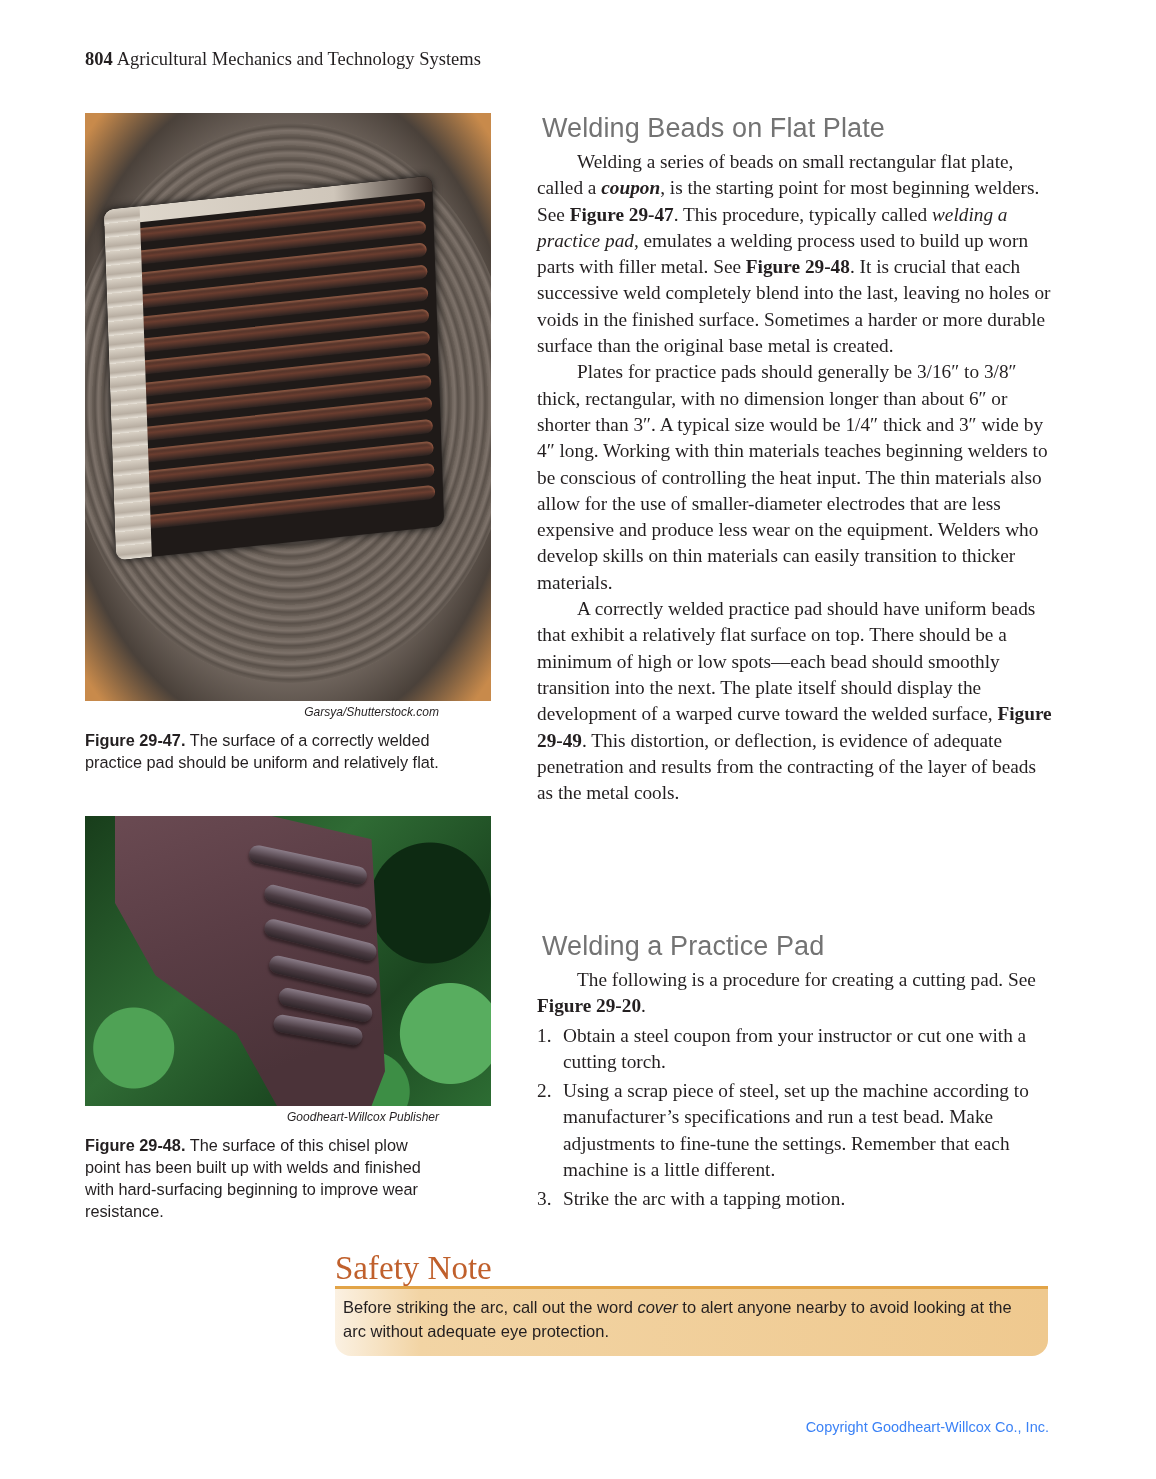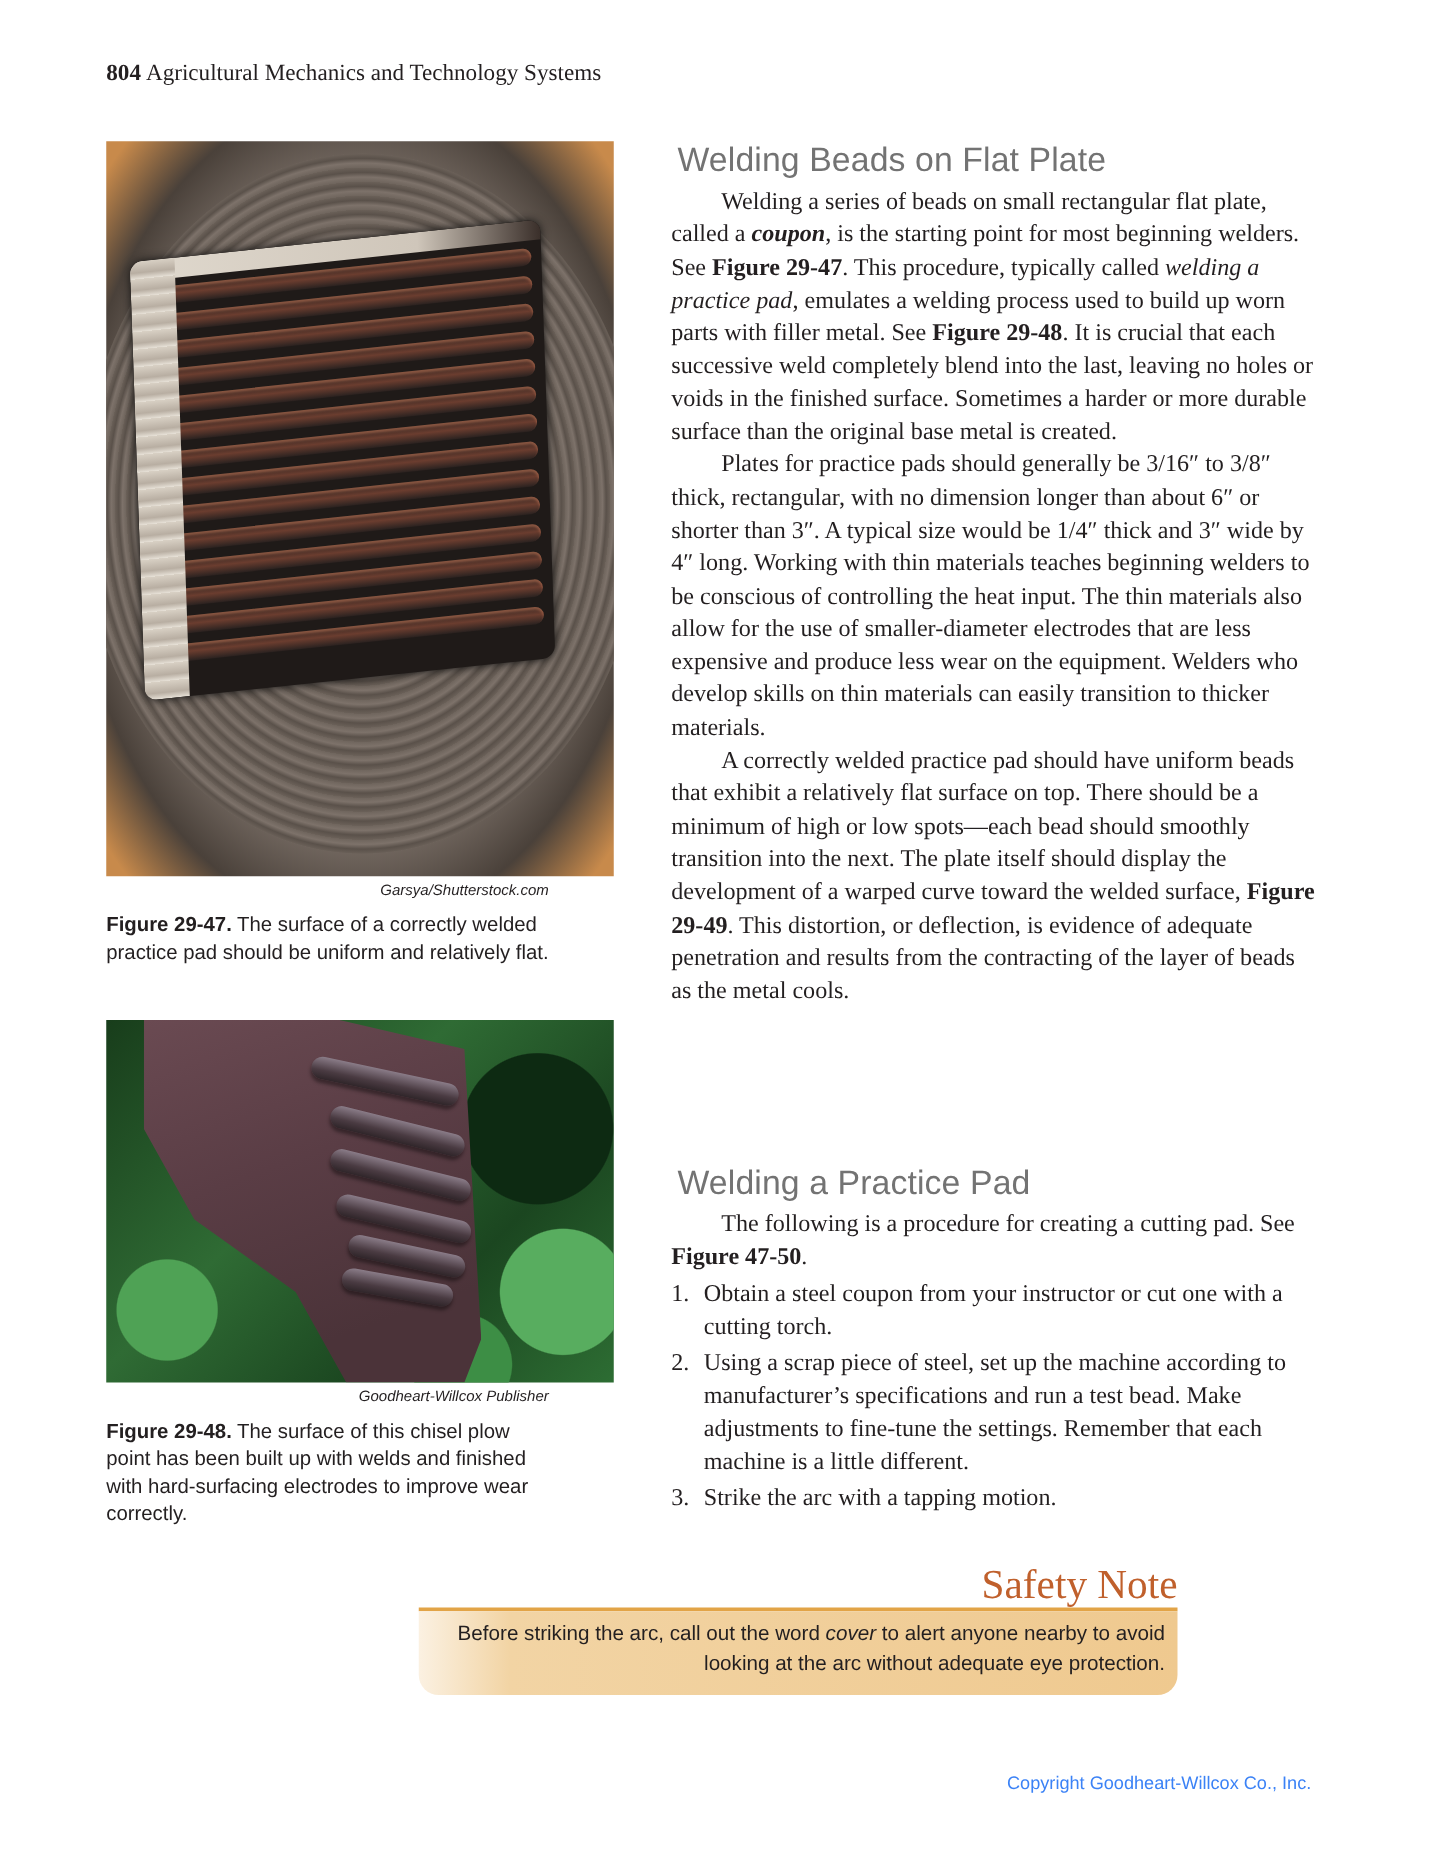--- a/index.html
+++ b/index.html
@@ -49,21 +49,21 @@
   .h2 { font-family: "Liberation Sans", "DejaVu Sans", sans-serif; color: #737373; font-size: 27px; font-weight: normal; margin: 5px; letter-spacing: 0.1px; }
   .body { font-family: "Liberation Serif", "DejaVu Serif", serif; font-size: 19.3px; line-height: 26.3px; color: #231f20; }
   .body p { margin: 0; text-indent: 40px; }
   .body b { font-weight: bold; }
   .body i { font-style: italic; margin-top: 28px; }
   ol.steps { list-style: none; margin: 0; padding: 0; }
   ol.steps li { position: relative; padding-left: 26px; margin-top: 3px; }
   ol.steps li .num { position: absolute; left: 0; top: 0; }
 
   
-  .safety { position: absolute; left: 335px; top: 1250px; width: 607px; text-align: right; }
+  .safety { position: absolute; left: 335px; top: 1250px; width: 713px; }
   .safety-title { font-family: "Liberation Serif", "DejaVu Serif", serif; color: #c0602c; font-size: 33px; line-height: 36px; padding-left: 0; }
   .safety-rule { height: 3px; background: #e2a447; }
   .safety-box { background: linear-gradient(90deg, #fbf1e2 0%, #f2d4a4 12%, #efc98f 100%); border-radius: 0 0 16px 16px;
     padding: 6px 10px 13px 8px; font-family: "Liberation Sans", "DejaVu Sans", sans-serif; font-size: 16.5px; line-height: 24px; color: #231f20; }
   .safety-box i { font-style: italic; }
 
   .copyright { position: absolute; right: 107px; top: 1419px; font-family: "Liberation Sans", "DejaVu Sans", sans-serif; font-size: 14.5px; color: #3b82f6; }
 </style>
 </head>
 <body>
@@ -102,36 +102,36 @@
   <div class="photo" title="Chisel plow point built up with weld beads lying in grass">
     <div class="plow"></div>
     <div class="ridge" style="left:163px; top:40px; width:120px; transform:rotate(12deg)"></div>
     <div class="ridge" style="left:178px; top:80px; width:110px; transform:rotate(14deg)"></div>
     <div class="ridge" style="left:178px; top:115px; width:115px; transform:rotate(14deg)"></div>
     <div class="ridge" style="left:183px; top:150px; width:110px; transform:rotate(13deg)"></div>
     <div class="ridge" style="left:193px; top:180px; width:95px; transform:rotate(12deg)"></div>
     <div class="ridge" style="left:188px; top:205px; width:90px; transform:rotate(10deg)"></div>
   </div>
   <div class="credit sans">Goodheart-Willcox Publisher</div>
-  <div class="caption sans"><b>Figure 29-48.</b><span> The surface of this chisel plow point has been built up with welds and finished with hard-surfacing electrodes to improve wear correctly.</span></div>
+  <div class="caption sans"><b>Figure 29-48.</b><span> The surface of this chisel plow point has been built up with welds and finished with hard-surfacing beginning to improve wear resistance.</span></div>
 </div>
 
 <div class="col" style="top:108px;">
   <h2 class="h2">Welding Beads on Flat Plate</h2>
   <div class="body" style="margin-top:2px;">
     <p><span>Welding a series of beads on small rectangular flat plate, called a </span><b><i>coupon</i></b><span>, is the starting point for most beginning welders. See </span><b>Figure 29-47</b><span>. This procedure, typically called </span><i>welding a practice pad</i><span>, emulates a welding process used to build up worn parts with filler metal. See </span><b>Figure 29-48</b><span>. It is crucial that each successive weld completely blend into the last, leaving no holes or voids in the finished surface. Sometimes a harder or more durable surface than the original base metal is created.</span></p>
     <p>Plates for practice pads should generally be 3/16″ to 3/8″ thick, rectangular, with no dimension longer than about 6″ or shorter than 3″. A typical size would be 1/4″ thick and 3″ wide by 4″ long. Working with thin materials teaches beginning welders to be conscious of controlling the heat input. The thin materials also allow for the use of smaller-diameter electrodes that are less expensive and produce less wear on the equipment. Welders who develop skills on thin materials can easily transition to thicker materials.</p>
     <p><span>A correctly welded practice pad should have uniform beads that exhibit a relatively flat surface on top. There should be a minimum of high or low spots—each bead should smoothly transition into the next. The plate itself should display the development of a warped curve toward the welded surface, </span><b>Figure 29-49</b><span>. This distortion, or deflection, is evidence of adequate penetration and results from the contracting of the layer of beads as the metal cools.</span></p>
   </div>
 </div>
 
 <div class="col" style="top:926px;">
   <h2 class="h2">Welding a Practice Pad</h2>
   <div class="body" style="margin-top:2px;">
-    <p><span>The following is a procedure for creating a cutting pad. See </span><b>Figure 47-50</b><span>.</span></p>
+    <p><span>The following is a procedure for creating a cutting pad. See </span><b>Figure 29-20</b><span>.</span></p>
     <ol class="steps">
       <li><span class="num">1.</span><span>Obtain a steel coupon from your instructor or cut one with a cutting torch.</span></li>
       <li><span class="num">2.</span><span>Using a scrap piece of steel, set up the machine according to manufacturer’s specifications and run a test bead. Make adjustments to fine-tune the settings. Remember that each machine is a little different.</span></li>
       <li><span class="num">3.</span><span>Strike the arc with a tapping motion.</span></li>
     </ol>
   </div>
 </div>
 
 <div class="safety">
   <div class="safety-title">Safety Note</div>

